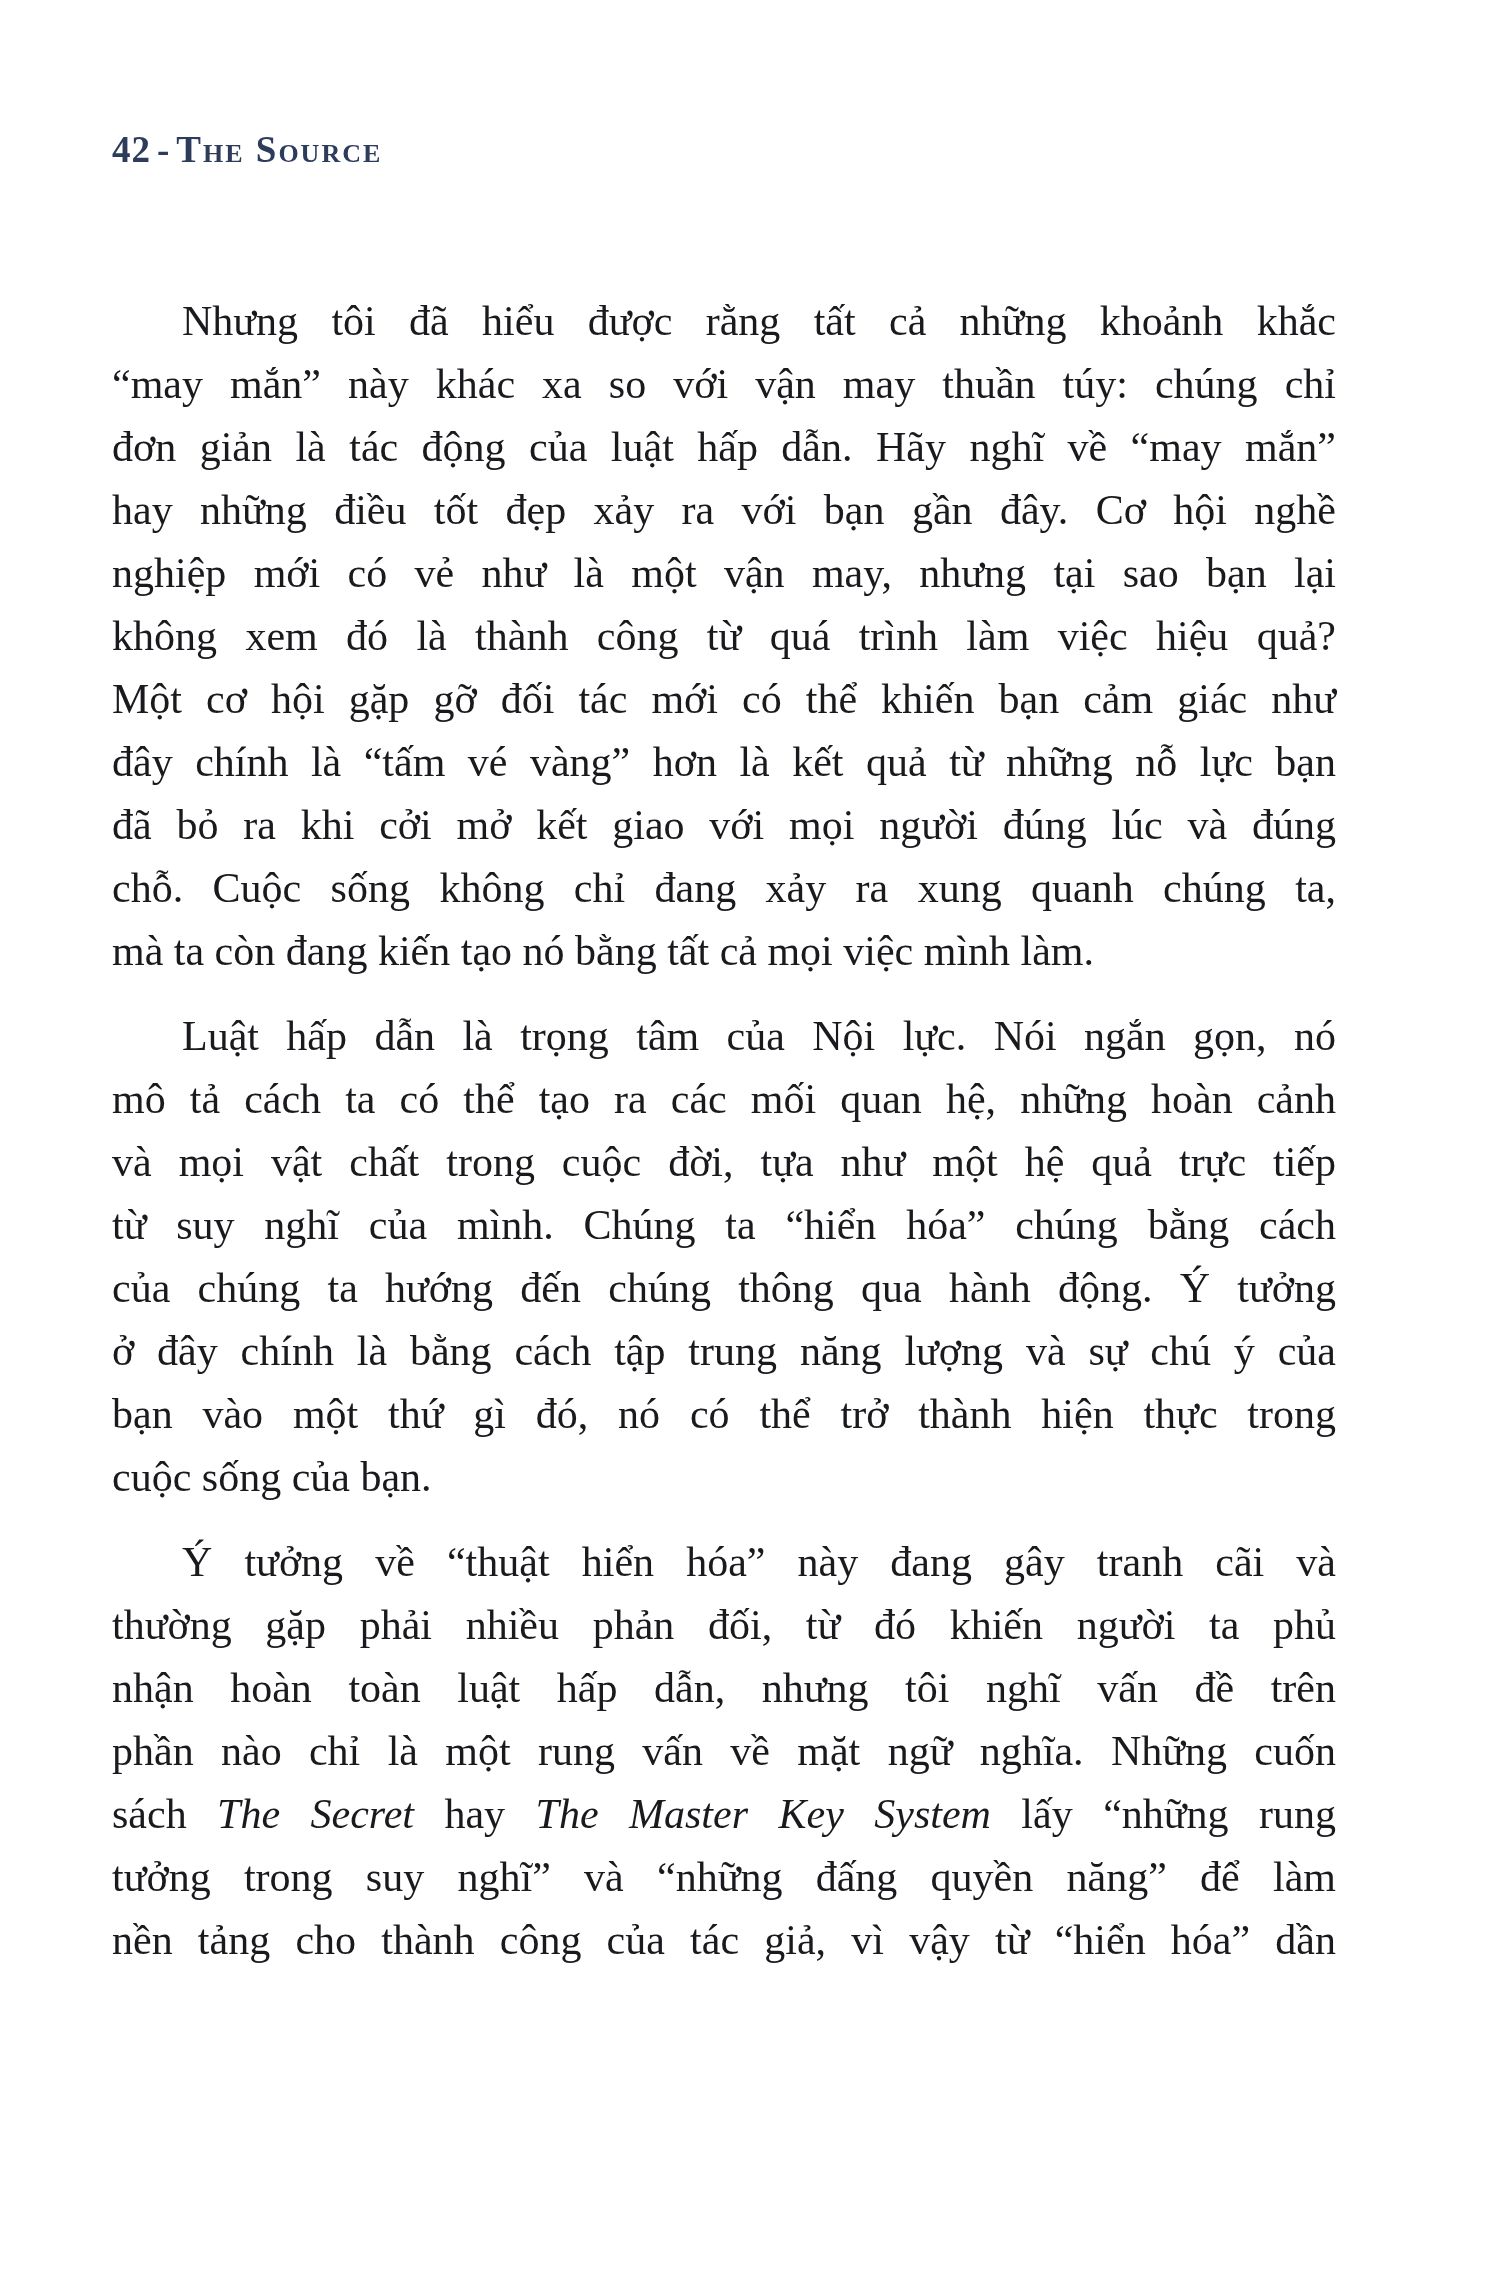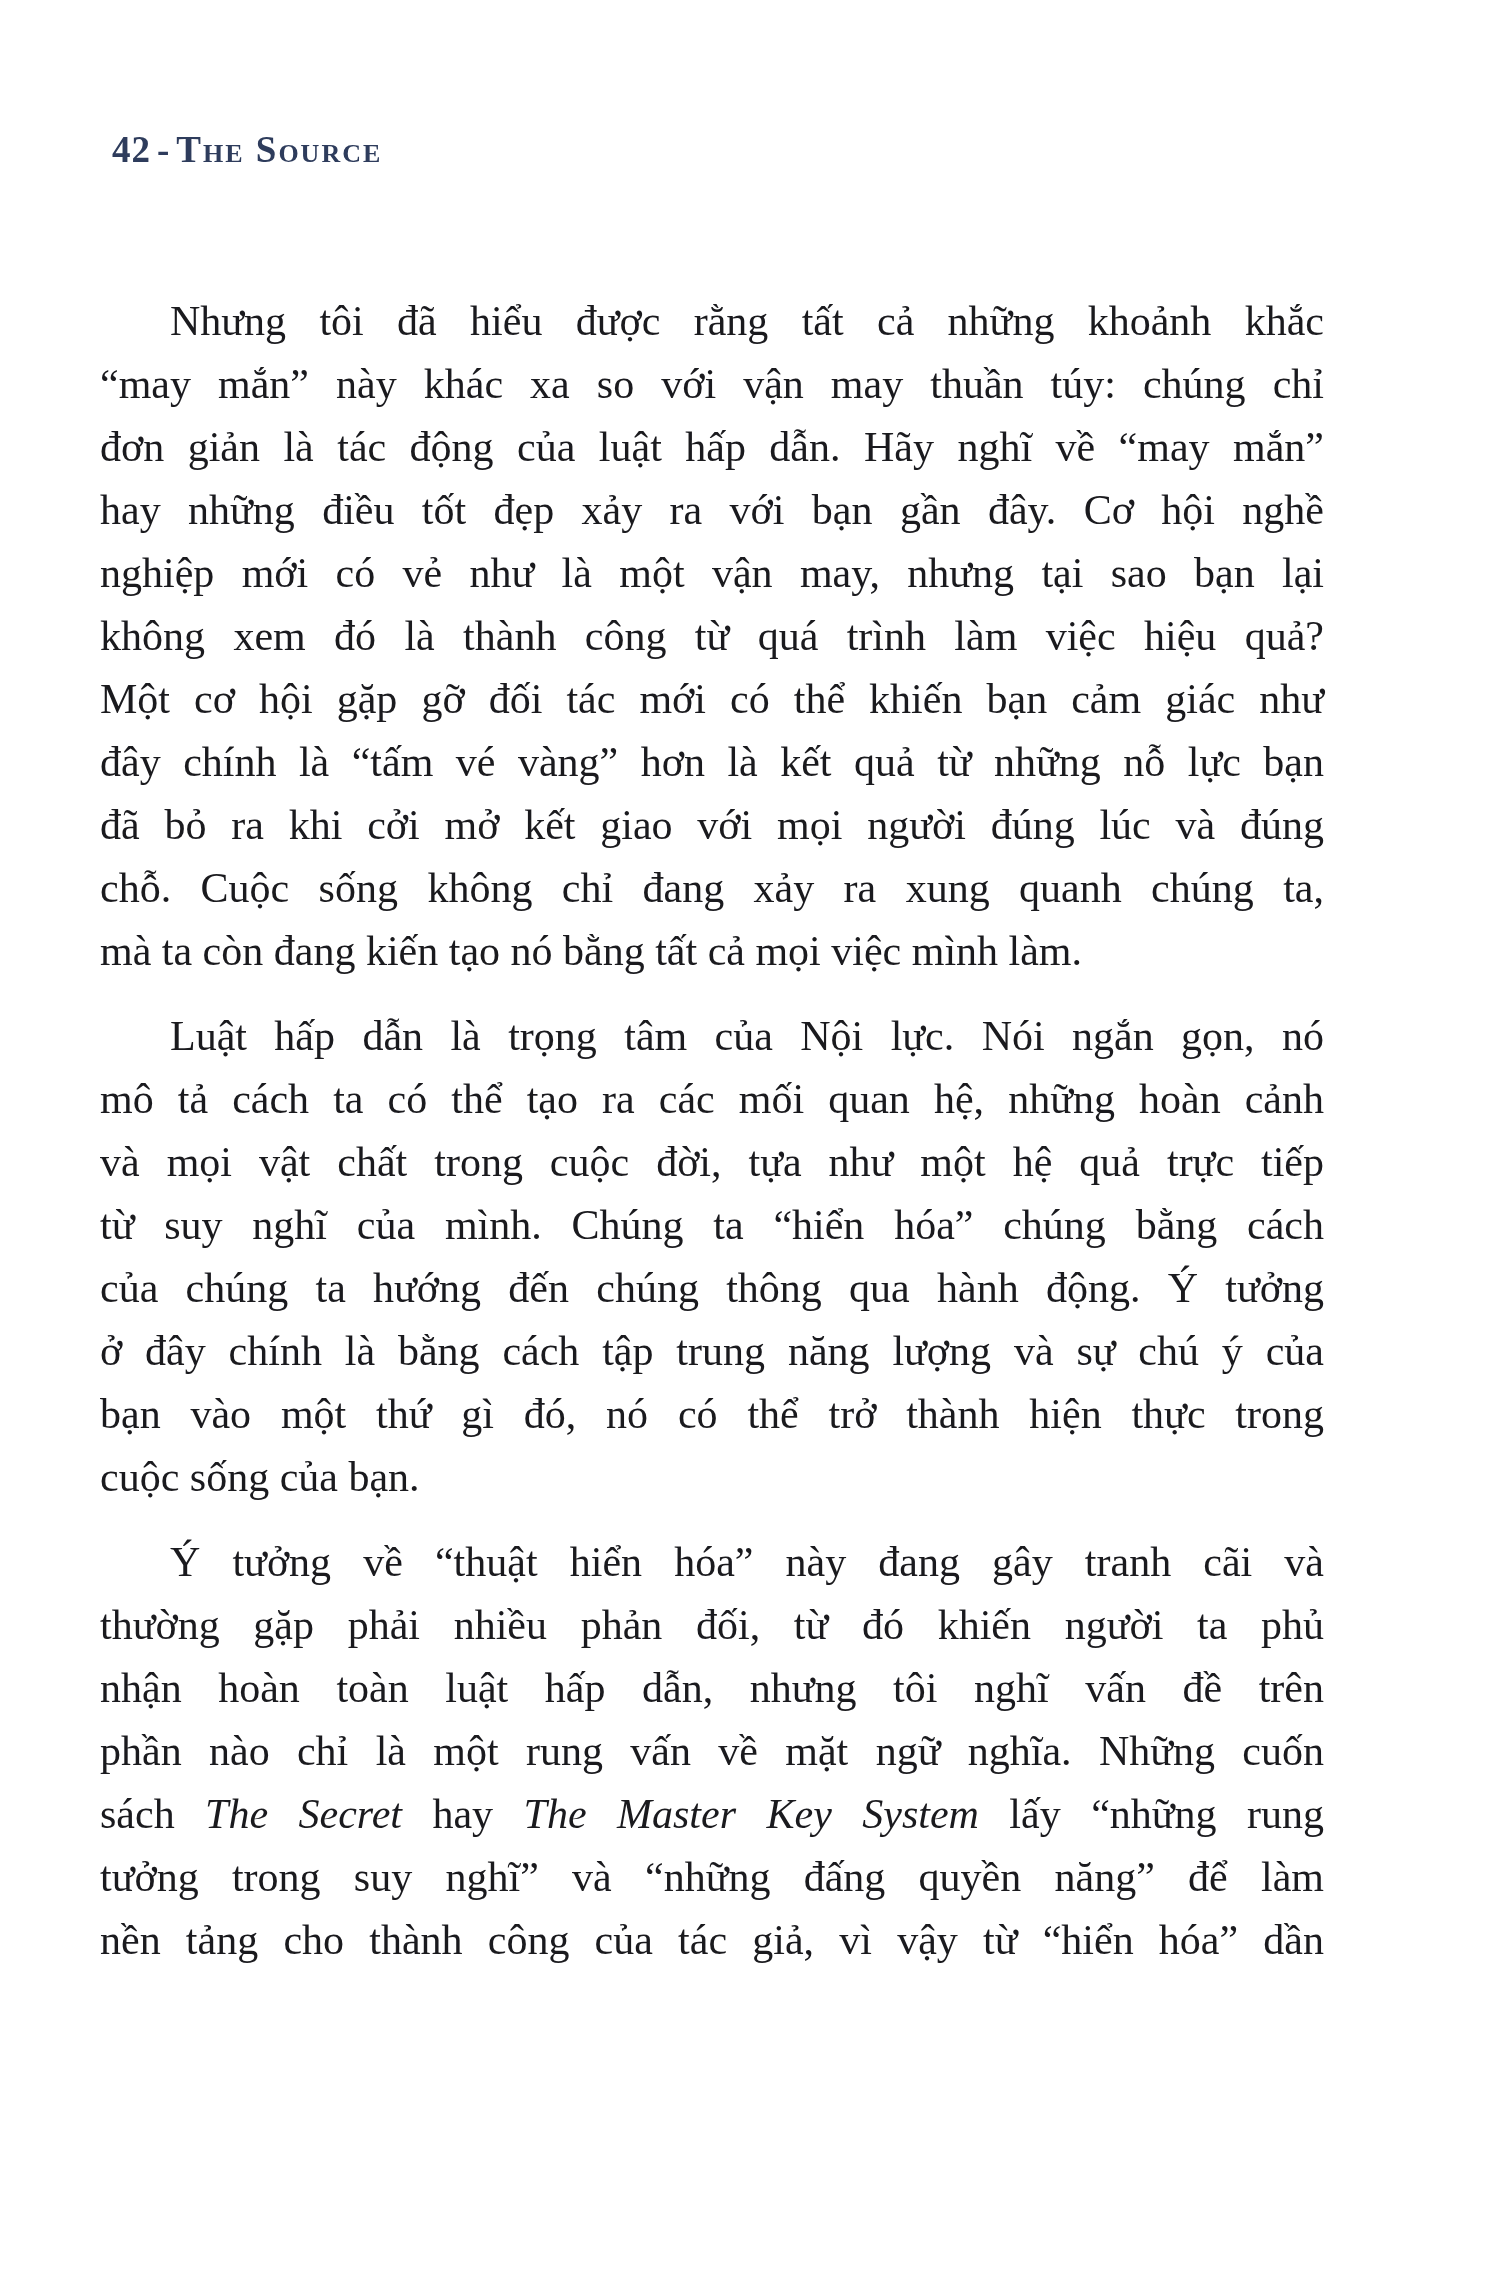--- a/index.html
+++ b/index.html
@@ -32,21 +32,21 @@
   }
   .page-header .book-title {
     font-variant: small-caps;
     letter-spacing: 2px;
   }
   .page-header .sep {
     padding: 0 6px;
   }
   .body-text {
     position: absolute;
-    left: 100px;
+    left: 112px;
     top: 290px;
     width: 1224px;
     font-size: 42px;
     line-height: 63px;
   }
   .paragraph + .paragraph {
     margin-top: 22px;
   }
   .line {
     text-align: justify;

